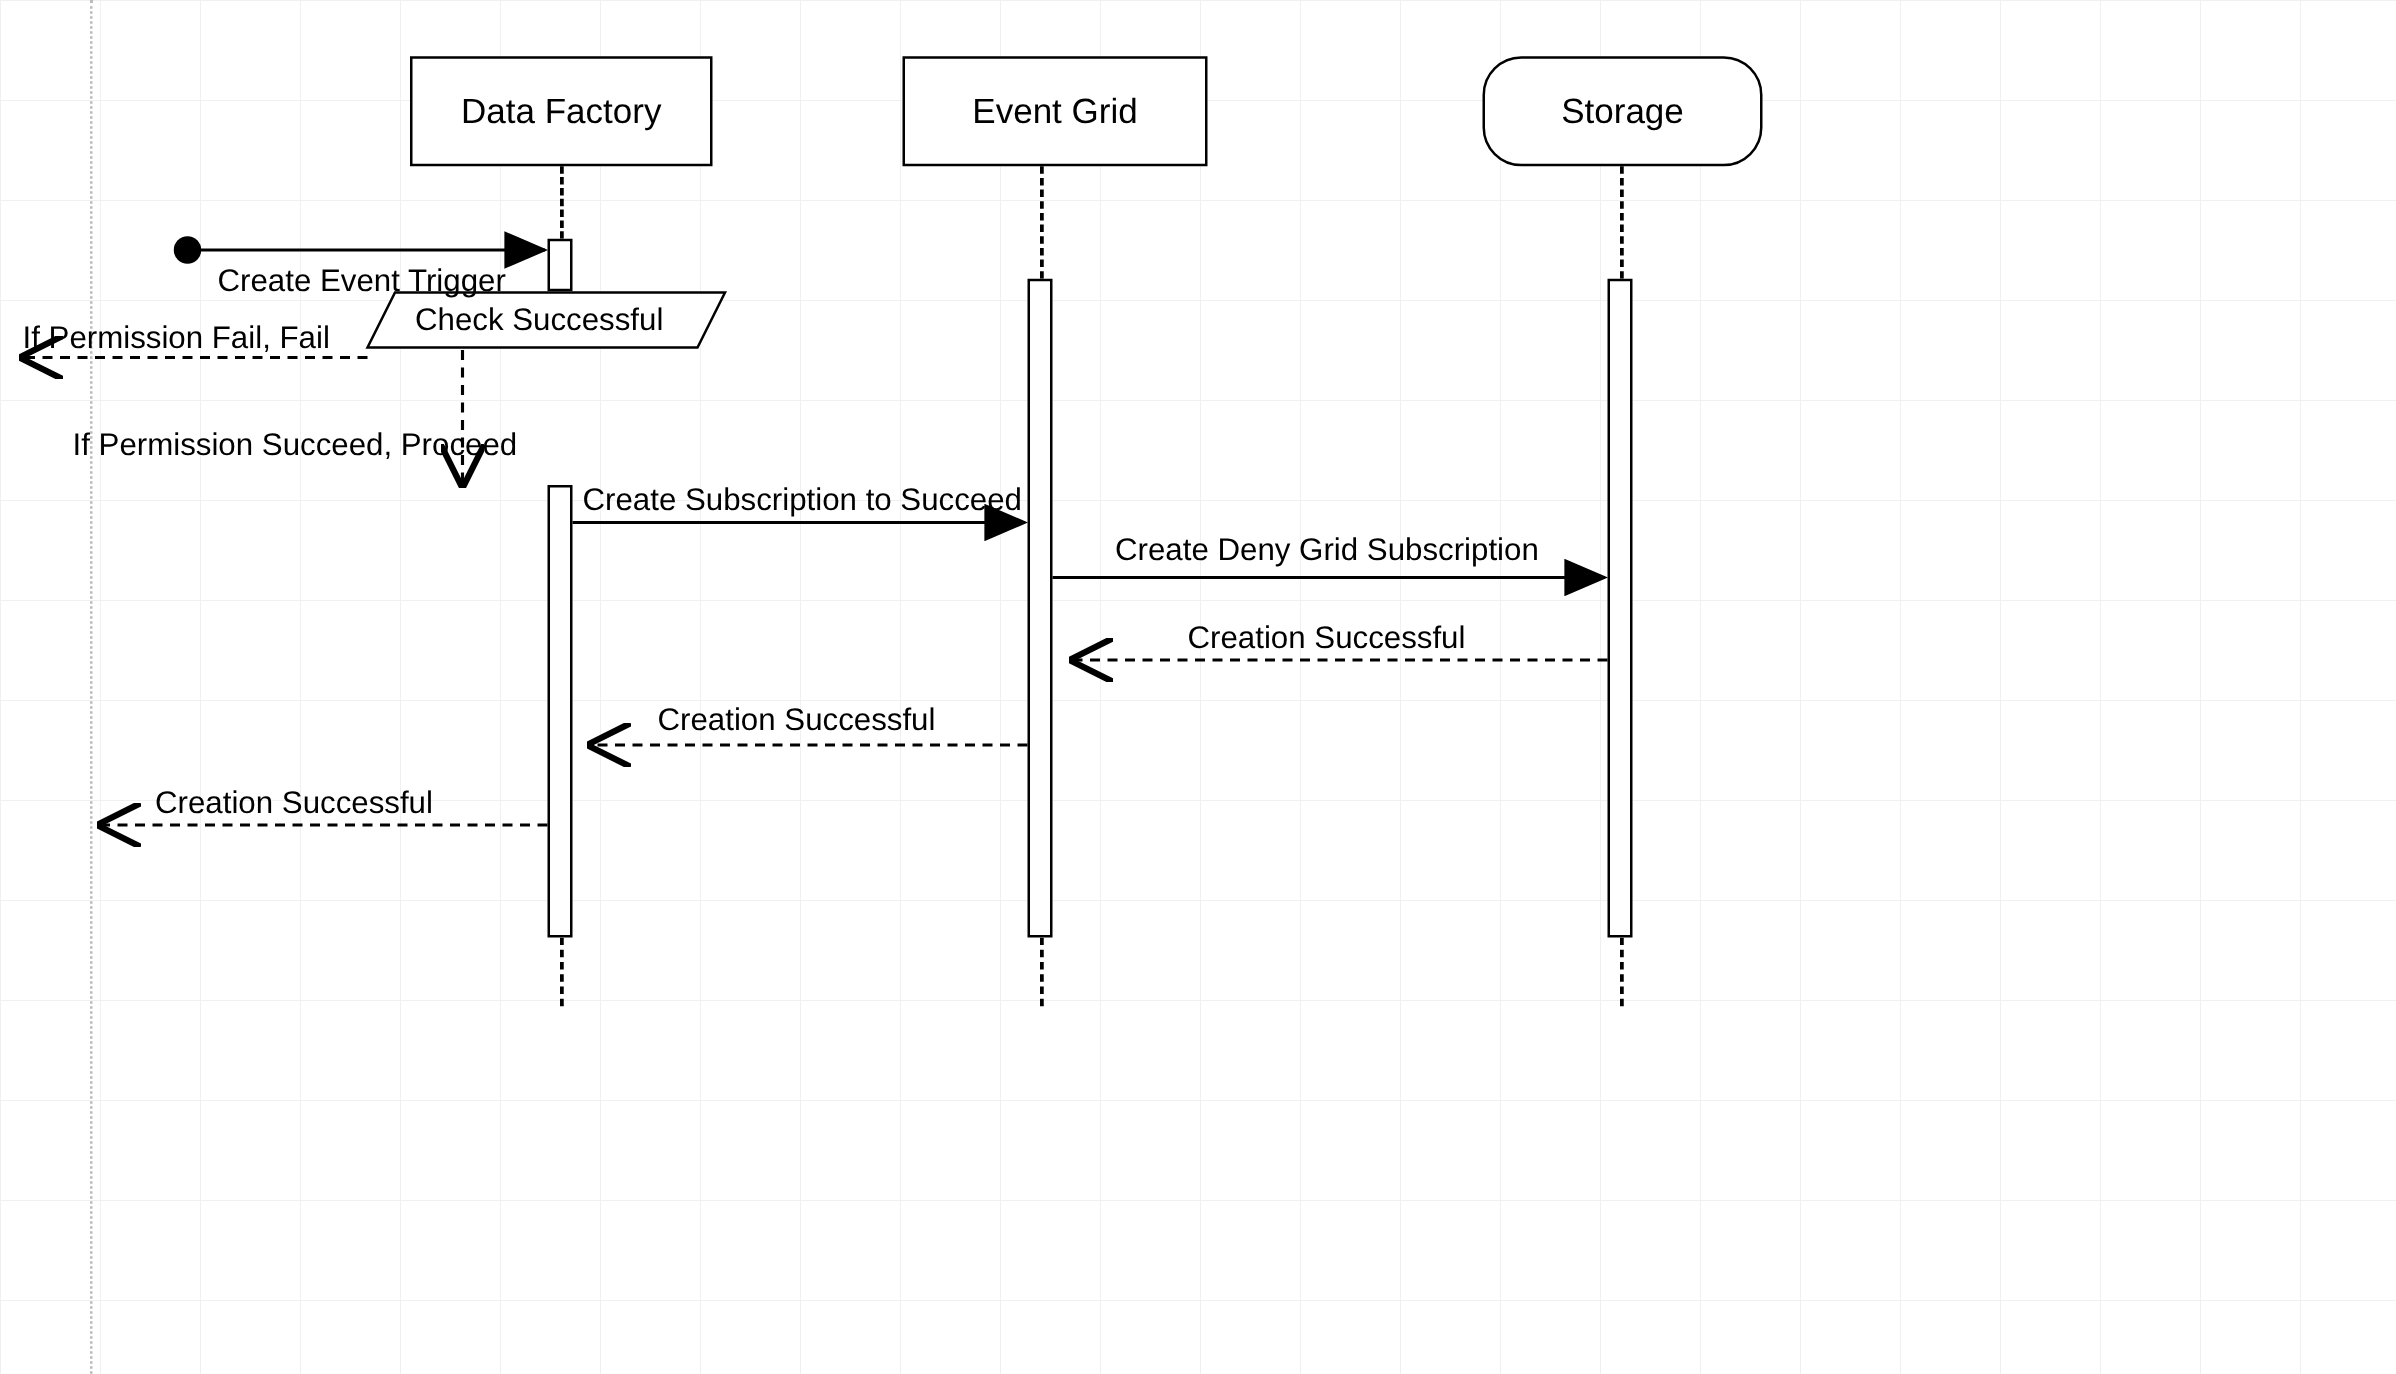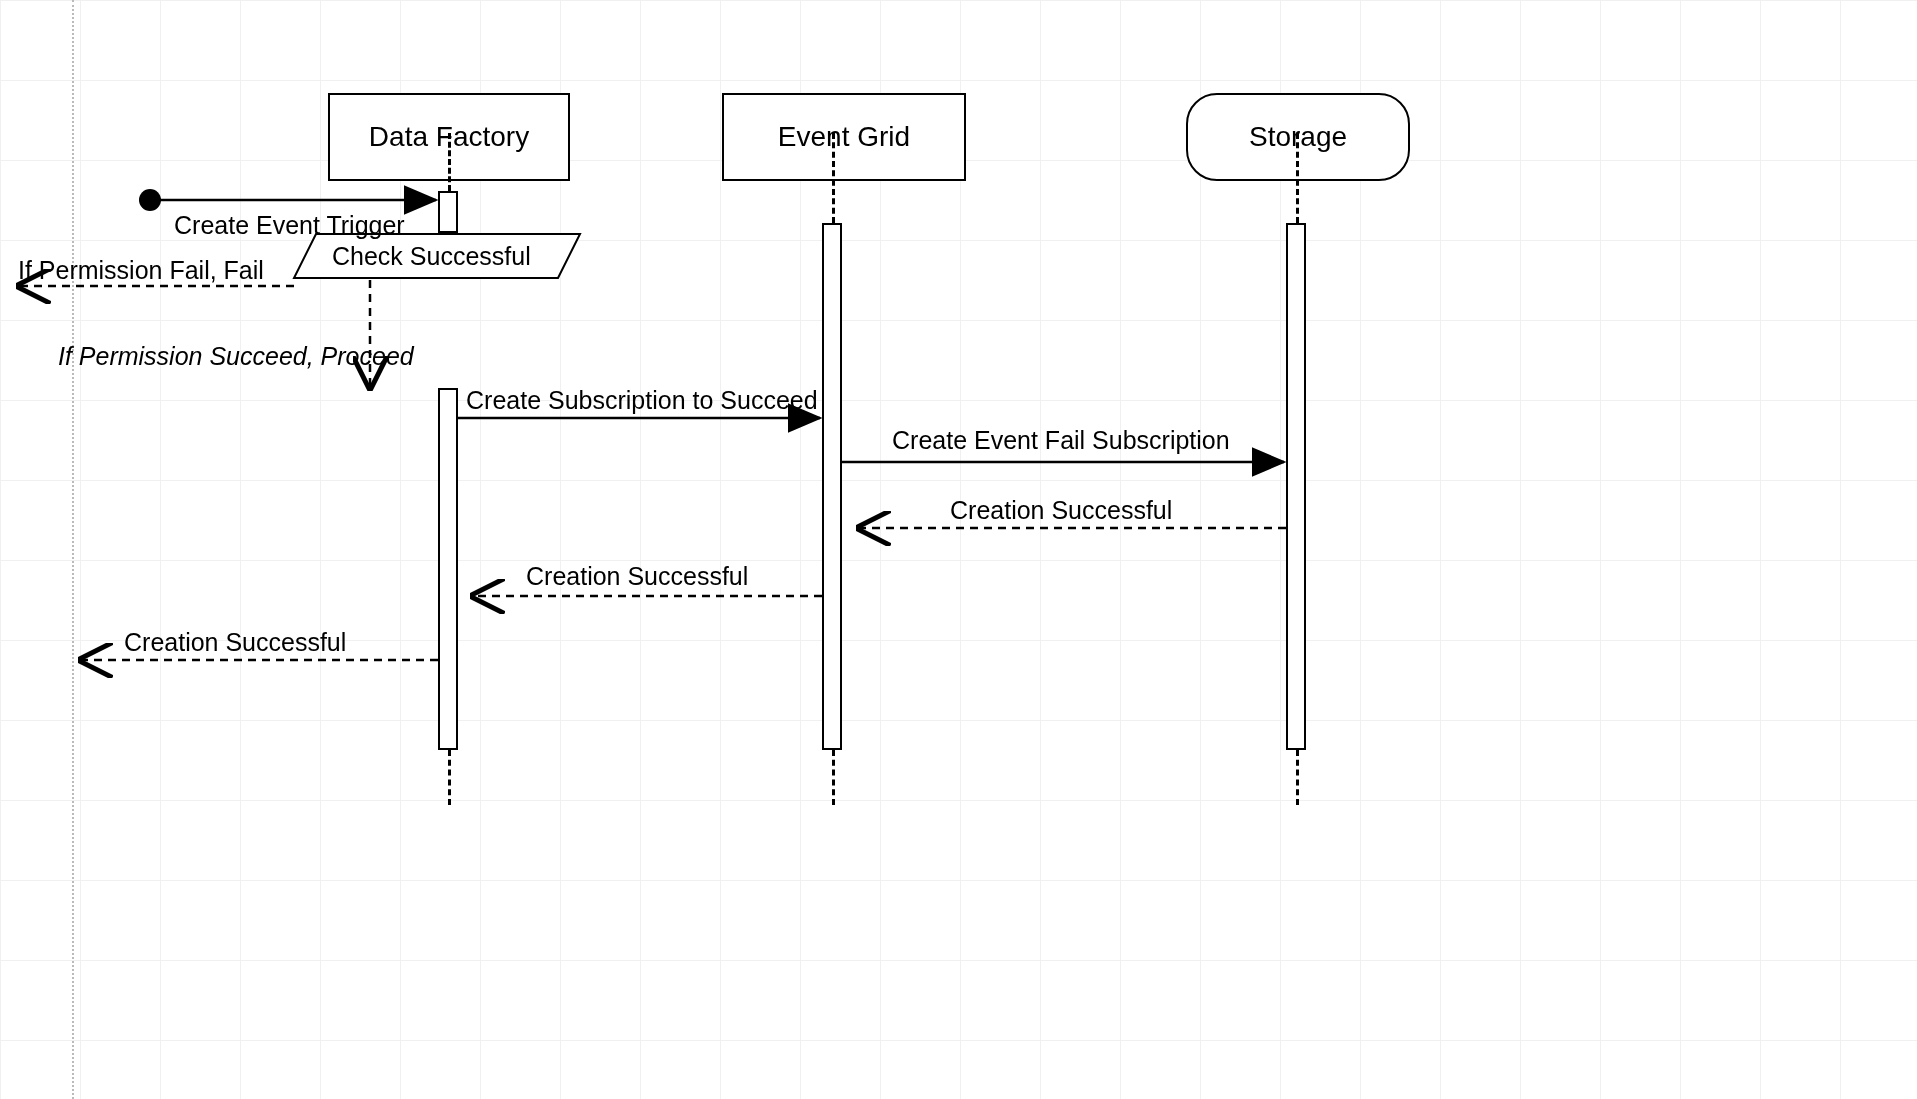--- a/index.html
+++ b/index.html
@@ -22,21 +22,20 @@
       height: 1099px;
       border-left: 2px dotted #bbb;
     }
     .lifeline-box {
       position: absolute;
       background: #fff;
       border: 2px solid #000;
       text-align: center;
       font-size: 28px;
       padding: 26px 0;
-      margin-top: 48px;
     }
     .lifeline-dash {
       position: absolute;
       border-left: 3px dashed #000;
       width: 0;
     }
     .activation {
       position: absolute;
       width: 20px;
       background: #fff;
@@ -110,18 +109,18 @@
   <line x1="1286" y1="528" x2="858" y2="528" stroke="#000" stroke-width="2.5" stroke-dasharray="8,6" marker-end="url(#arrow-open)"></line>
 
   <line x1="822" y1="596" x2="472" y2="596" stroke="#000" stroke-width="2.5" stroke-dasharray="8,6" marker-end="url(#arrow-open)"></line>
 
   <line x1="438" y1="660" x2="80" y2="660" stroke="#000" stroke-width="2.5" stroke-dasharray="8,6" marker-end="url(#arrow-open)"></line>
 </svg>
 
 <div class="label" style="left:174px; top:168px;margin-top:43px;">Create Event Trigger</div>
 <div class="label" style="left:332px; top:242px;">Check Successful</div>
 <div class="label" style="left:18px; top:256px;">If Permission Fail, Fail</div>
-<div class="label" style="left:58px; top:342px;font-style:italic;">If Permission Succeed, Proceed</div>
+<div class="label" style="left:58px; top:342px;">If Permission Succeed, Proceed</div>
 <div class="label" style="left:466px; top:386px;">Create Subscription to Succeed</div>
-<div class="label" style="left:892px; top:426px;">Create Event Fail Subscription</div>
+<div class="label" style="left:892px; top:426px;">Create Deny Grid Subscription</div>
 <div class="label" style="left:950px; top:496px;">Creation Successful</div>
 <div class="label" style="left:526px; top:562px;">Creation Successful</div>
 <div class="label" style="left:124px; top:628px;">Creation Successful</div>
 
 </body></html>

